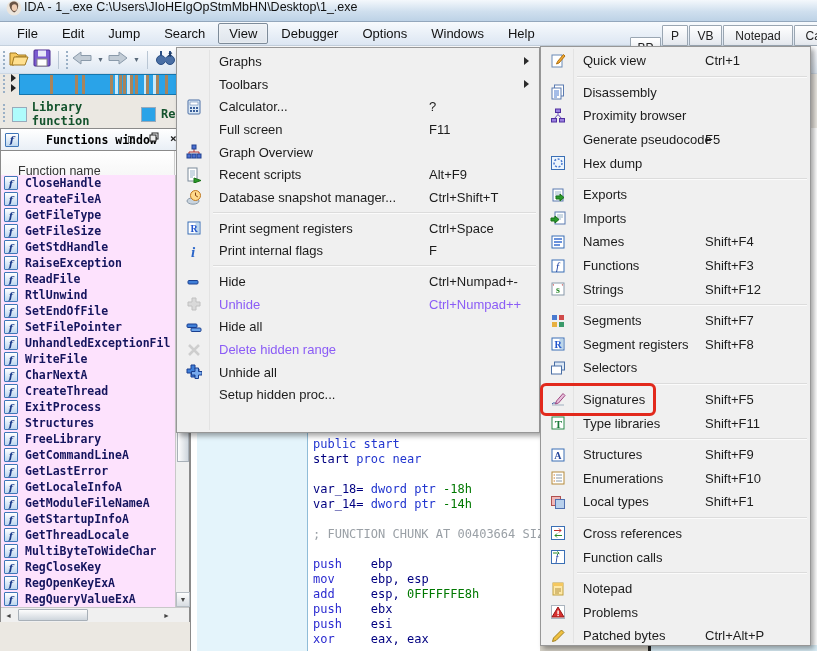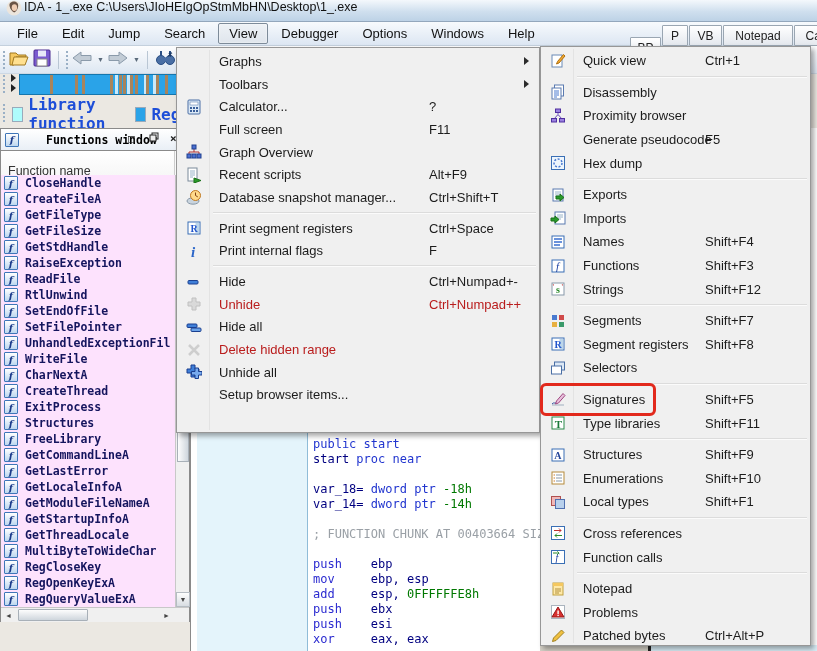--- a/index.html
+++ b/index.html
@@ -29,33 +29,33 @@
   .ddown{font-size:7px;color:#5a6a7a;margin-left:1px}
 
   
   .navband{left:19px;top:74px;width:158px;height:19px;background:#2aa3e8;border:1px solid #1576ad}
   .tick{position:absolute;top:0;width:3px;height:100%}
   .tick.t{background:#a8845c}.tick.w{background:#c9e9fa}
   .navarrow{width:0;height:0;border-top:4px solid transparent;border-bottom:4px solid transparent;border-left:5px solid #222;position:absolute}
 
   
   .legend{left:0;top:101px;width:190px;height:26px;display:flex;align-items:center;
-    font-family:"DejaVu Sans Mono",monospace;font-weight:bold;font-size:16px;color:#1d4ed8}
+    font-family:"DejaVu Sans Mono",monospace;font-weight:bold;font-size:12px;color:#14532d}
   .swatch{width:15px;height:13px;display:inline-block;margin:0 5px 0 12px;border:1px solid #9ab}
   .sw-lib{background:#aefcfc}.sw-reg{background:#2aa3e8}
 
   
   .fnwin{left:0;top:128px;width:190px;height:494px;background:#fff;border:1px solid #8a8a8a;box-sizing:border-box}
   .fntitle{left:0;top:128px;width:190px;height:23px;background:linear-gradient(#ffffff,#e9eff6);
     border:1px solid #8a8a8a;box-sizing:border-box;display:flex;align-items:center;
     font-family:"DejaVu Sans Mono",monospace;font-weight:bold;font-size:11.5px;color:#000}
   .win-btn{position:absolute;font-size:11px;color:#222;top:3px}
   .fnheader{left:1px;top:151px;width:174px;height:40px;background:linear-gradient(#ffffff,#f2f2f2);
     border-bottom:1px solid #c6c6c6;border-right:1px solid #d0d0d0;display:flex;align-items:center;
-    font-size:12.5px;color:#333;padding-left:7px;box-sizing:border-box}
+    font-size:12.5px;color:#333;padding-left:17px;box-sizing:border-box}
   .fnlist{left:1px;top:175px;width:174px;height:432px;background:#fde2fd;overflow:hidden}
   .fn-row{height:16px;display:flex;align-items:center}
   .fn-ic{width:12px;height:12px;margin:0 7px 0 3px;border:1px solid #3f76b8;border-radius:1px;
     background:linear-gradient(#ffffff,#bdd7ef);font:italic bold 10px "DejaVu Serif",serif;color:#1a3a8a;
     display:flex;align-items:center;justify-content:center;flex:none}
   .fn-name{font-family:"DejaVu Sans Mono",monospace;font-weight:bold;font-size:11.5px;color:#15155e;white-space:nowrap}
   
   .vscroll{left:175px;top:175px;width:14px;height:432px;background:#f0f0f0;border-left:1px solid #c8c8c8;box-sizing:border-box}
   .sb-btn{position:absolute;left:0;width:14px;height:15px;background:linear-gradient(#fdfdfd,#d8dde2);
     border:1px solid #b5bcc3;box-sizing:border-box;font-size:7px;color:#444;display:flex;align-items:center;justify-content:center}
@@ -84,21 +84,21 @@
   .view-menu .menu-item{height:22.7px}
   .sub-menu .menu-item{height:23.6px}
   .mi{width:16px;height:16px;position:absolute;left:7px;top:50%;transform:translateY(-50%)}
   .mi svg{width:16px;height:16px;display:block}
   .mlabel{position:absolute;left:40px;white-space:nowrap}
   .mshort{position:absolute;white-space:nowrap}
   .view-menu .mshort{left:250px}
   .sub-menu .mshort{left:162px}
   .marrow{position:absolute;right:8px;width:0;height:0;border-top:4px solid transparent;border-bottom:4px solid transparent;border-left:5px solid #2b2b2b}
   .msep{height:1px;background:#dcdcdc;border-bottom:1px solid #fbfbfb;margin:3px 1px 3px 34px}
-  .menu-item.disabled .mlabel,.menu-item.disabled .mshort{color:#b91c1c}
+  .menu-item.disabled .mlabel,.menu-item.disabled .mshort{color:#8b5cf6}
   .menu-item.disabled .mi{opacity:.55}
   .menu-item.highlighted{background:linear-gradient(#f8fbfe,#e3effa);border:1px solid #b6d3ea;border-radius:3px}
   .menu-item.highlighted .mlabel{left:39px}
   .menu-item.boxed::after{content:"";position:absolute;left:-3px;top:-5px;width:110px;height:100%;
     border:3px solid #e2291c;border-radius:6px;pointer-events:none;padding-bottom:4px}
 </style>
 </head>
 <body>
 
 <div class="abs titlebar">
@@ -479,21 +479,21 @@
     <div class="menu-item">
       <span class="mi">
         <svg viewBox="0 0 16 16">
           <path d="M5 1h4v4h4v4H9v4H5V9H1V5h4z" fill="#3f7fd8" stroke="#1a3f90"></path>
           <path d="M9 4h3.5v3.5H16V11h-3.5v3.5H9V11H5.5V7.5H9z" fill="#77aaee" stroke="#1a3f90"></path>
         </svg>
       </span>
       <span class="mlabel">Unhide all</span>
     </div>
     <div class="menu-item">
-      <span class="mlabel">Setup browser items...</span>
+      <span class="mlabel">Setup hidden proc...</span>
     </div>
   </div>
 <div class="abs menu sub-menu" id="submenu">
     <div class="menu-item">
       <span class="mi">
         <svg viewBox="0 0 16 16">
           <rect x="2" y="2" width="10" height="12" fill="#fff" stroke="#6a8ab5"></rect>
           <path d="M13.5 1.5l1.5 1.5-6 7-2.5 1 1-2.5z" fill="#f0a830" stroke="#b07010"></path>
         </svg>
       </span>

